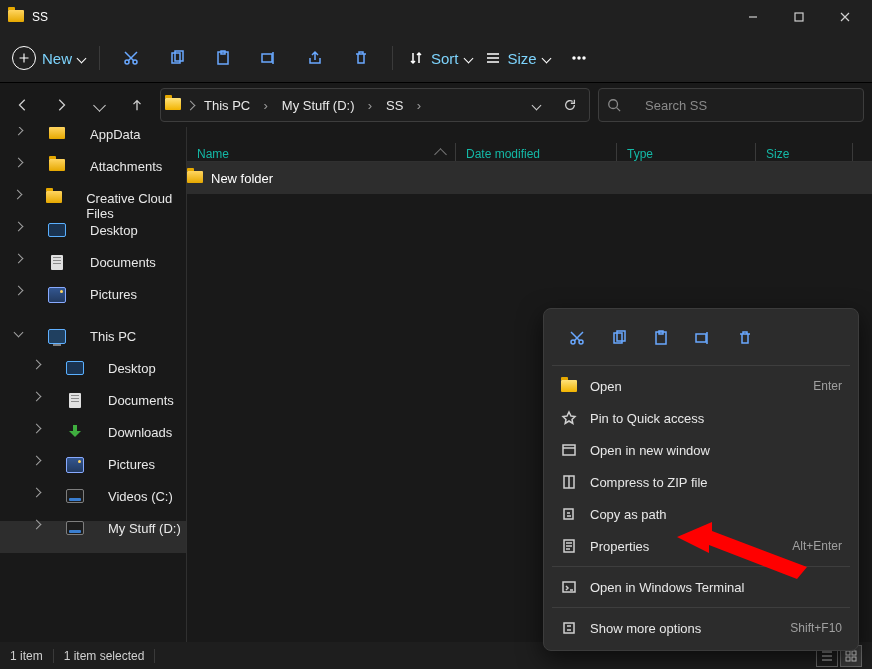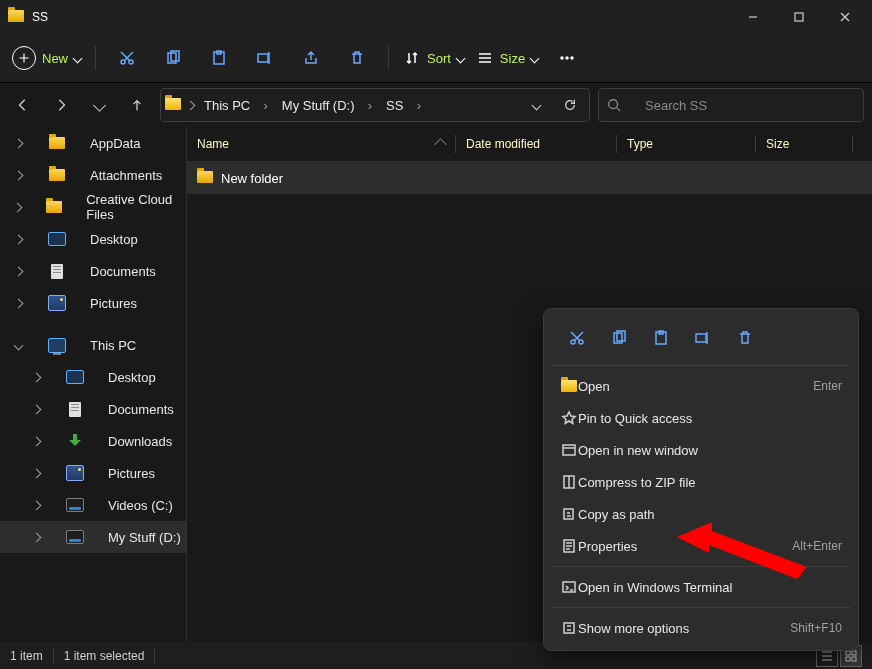--- a/index.html
+++ b/index.html
@@ -11,62 +11,62 @@
 .chev.down{transform:rotate(45deg)}
 .chev.up{transform:rotate(-135deg)}
 .titlebar{height:34px;display:flex;align-items:center;padding:0 4px 0 8px;background:#202020}
 .titlebar .title{margin-left:8px;font-size:12px}
 .winbtns{margin-left:auto;display:flex}
 .winbtn{width:46px;height:32px;display:flex;align-items:center;justify-content:center;color:#d0d0d0}
 .winbtn svg{width:10px;height:10px;stroke:currentColor;fill:none;stroke-width:1.2}
 .toolbar{height:48px;background:#202020;display:flex;align-items:center;gap:0;padding:0 8px;border-bottom:1px solid #000}
 .tool-sep{width:1px;height:24px;background:#3a3a3a;margin:0 8px}
 .tool-btn{height:34px;min-width:34px;display:flex;align-items:center;justify-content:center;border-radius:4px;gap:6px;padding:0 6px;color:#cfcfcf}
-.tool-btn .label{font-size:13px;color:#bef264}
+.tool-btn .label{font-size:15px;color:#7dd3fc}
 .tool-icon{display:flex;align-items:center;justify-content:center;width:18px;height:18px}
 .tool-icon svg{width:16px;height:16px;stroke:#69a8ff;fill:none;stroke-width:1.5}
 .tool-btn.new{padding-left:4px}
 .new-circle{width:22px;height:22px;border:1.5px solid #fff;border-radius:50%;display:flex;align-items:center;justify-content:center}
 .navbar{height:44px;background:#191919;display:flex;align-items:center;padding:0 8px;gap:8px}
 .nav-btn{width:30px;height:30px;display:flex;align-items:center;justify-content:center;color:#cfcfcf}
 .nav-btn svg{width:14px;height:14px;stroke:currentColor;fill:none;stroke-width:1.5}
 .addr{flex:1;height:32px;border:1px solid #3d3d3d;border-radius:4px;display:flex;align-items:center;padding:0 4px;gap:6px;background:#1e1e1e}
 .crumb{padding:0 4px;display:flex;align-items:center;gap:6px;color:#e8e8e8}
 .crumb .sep{opacity:.6}
 .addr-actions{margin-left:auto;display:flex;align-items:center;gap:4px}
 .search{width:248px;height:32px;border:1px solid #3d3d3d;border-radius:4px;display:flex;align-items:center;padding:0 8px;gap:24px;background:#1e1e1e;color:#8a8a8a}
 .search svg{width:14px;height:14px;stroke:#8a8a8a;fill:none;stroke-width:1.5}
 .body{display:flex;height:calc(669px - 34px - 48px - 44px - 28px)}
 .sidebar{width:186px;background:#191919;border-right:1px solid #303030;overflow:hidden}
 .main{flex:1;background:#191919;position:relative}
-.side-item{height:32px;display:flex;align-items:center;gap:24px;padding-left:12px;color:#e8e8e8}
+.side-item{height:32px;display:flex;align-items:flex-start;gap:24px;padding-left:12px;color:#e8e8e8}
 .side-item.indent{padding-left:30px}
 .side-item.selected{background:#2d2d2d}
 .side-chevron{width:12px;display:flex;justify-content:center}
 .side-icon{width:18px;display:flex;justify-content:center;align-items:center}
-.cols{height:34px;display:flex;align-items:center;border-bottom:1px solid #303030;color:#fef9c3;font-size:12px}
+.cols{height:34px;display:flex;align-items:flex-end;border-bottom:1px solid #303030;color:#14b8a6;font-size:12px}
 .col{padding:0 10px;display:flex;align-items:center;gap:6px}
 .col.name{width:248px}
 .col.date{width:140px}
 .col.type{width:118px}
 .col.size{width:76px}
 .col-sep{width:1px;height:18px;background:#3a3a3a}
-.row{height:32px;display:flex;align-items:center;gap:8px;padding-left:10px;background:#2b2b2b}
+.row{height:32px;display:flex;align-items:center;gap:8px;background:#2b2b2b}
 .row.selected{background:#2d2d2d}
 .statusbar{height:28px;background:#1e1e1e;display:flex;align-items:center;padding:0 10px;color:#d0d0d0;font-size:12px;gap:10px}
 .status-sep{width:1px;height:14px;background:#3a3a3a}
 .status-right{margin-left:auto;display:flex;gap:2px}
 .viewmode{width:20px;height:20px;border:1px solid #6a6a6a;display:flex;align-items:center;justify-content:center}
 .viewmode.active{background:#3a3a3a}
 .ctx{position:absolute;left:356px;top:181px;width:302px;background:#2c2c2c;border:1px solid #3c3c3c;border-radius:8px;box-shadow:0 8px 24px rgba(0,0,0,.6);z-index:20;padding:6px}
 .ctx-bar{display:flex;gap:4px;padding:6px 8px}
 .ctx-bar .tb{width:38px;height:34px;display:flex;align-items:center;justify-content:center;border-radius:4px}
 .ctx-bar .tb svg{width:16px;height:16px;stroke:#69a8ff;fill:none;stroke-width:1.5}
 .ctx-sep{height:1px;background:#3e3e3e;margin:4px 2px}
-.ctx-item{height:32px;display:flex;align-items:center;padding:0 10px;border-radius:4px;color:#e8e8e8}
+.ctx-item{height:32px;display:flex;align-items:center;gap:12px;padding:0 10px;border-radius:4px;color:#e8e8e8}
 .ctx-item .ci-icon{width:18px;display:flex;align-items:center;justify-content:center}
 .ctx-item .ci-icon svg{width:16px;height:16px;stroke:#cfcfcf;fill:none;stroke-width:1.5}
 .ctx-item .ci-shortcut{margin-left:auto;color:#a0a0a0;font-size:12px}
 .arrow-annot{position:absolute;left:490px;top:390px;z-index:30;pointer-events:none}
 .icon-img{width:16px;height:14px;display:inline-block;position:relative;border:1px solid #88aaff;border-radius:2px;background:linear-gradient(#335690,#223a60)}
 .icon-img::after{content:"";position:absolute;right:2px;top:2px;width:3px;height:3px;border-radius:50%;background:#ffd560}
 .icon-disk{width:18px;height:12px;display:inline-block;border:1px solid #7e7e7e;border-radius:2px;background:#1d1d1d;position:relative}
 .icon-disk::after{content:"";position:absolute;bottom:1px;left:2px;right:2px;height:3px;background:#3a7ed0;border-radius:1px}
 .desktop-icon{width:16px;height:12px;display:inline-block;border:1.5px solid #5ab0ff;border-radius:2px;background:#1a3350}
 .doc-icon{width:12px;height:15px;display:inline-block;background:#e0e0e0;border-radius:1px;position:relative}

